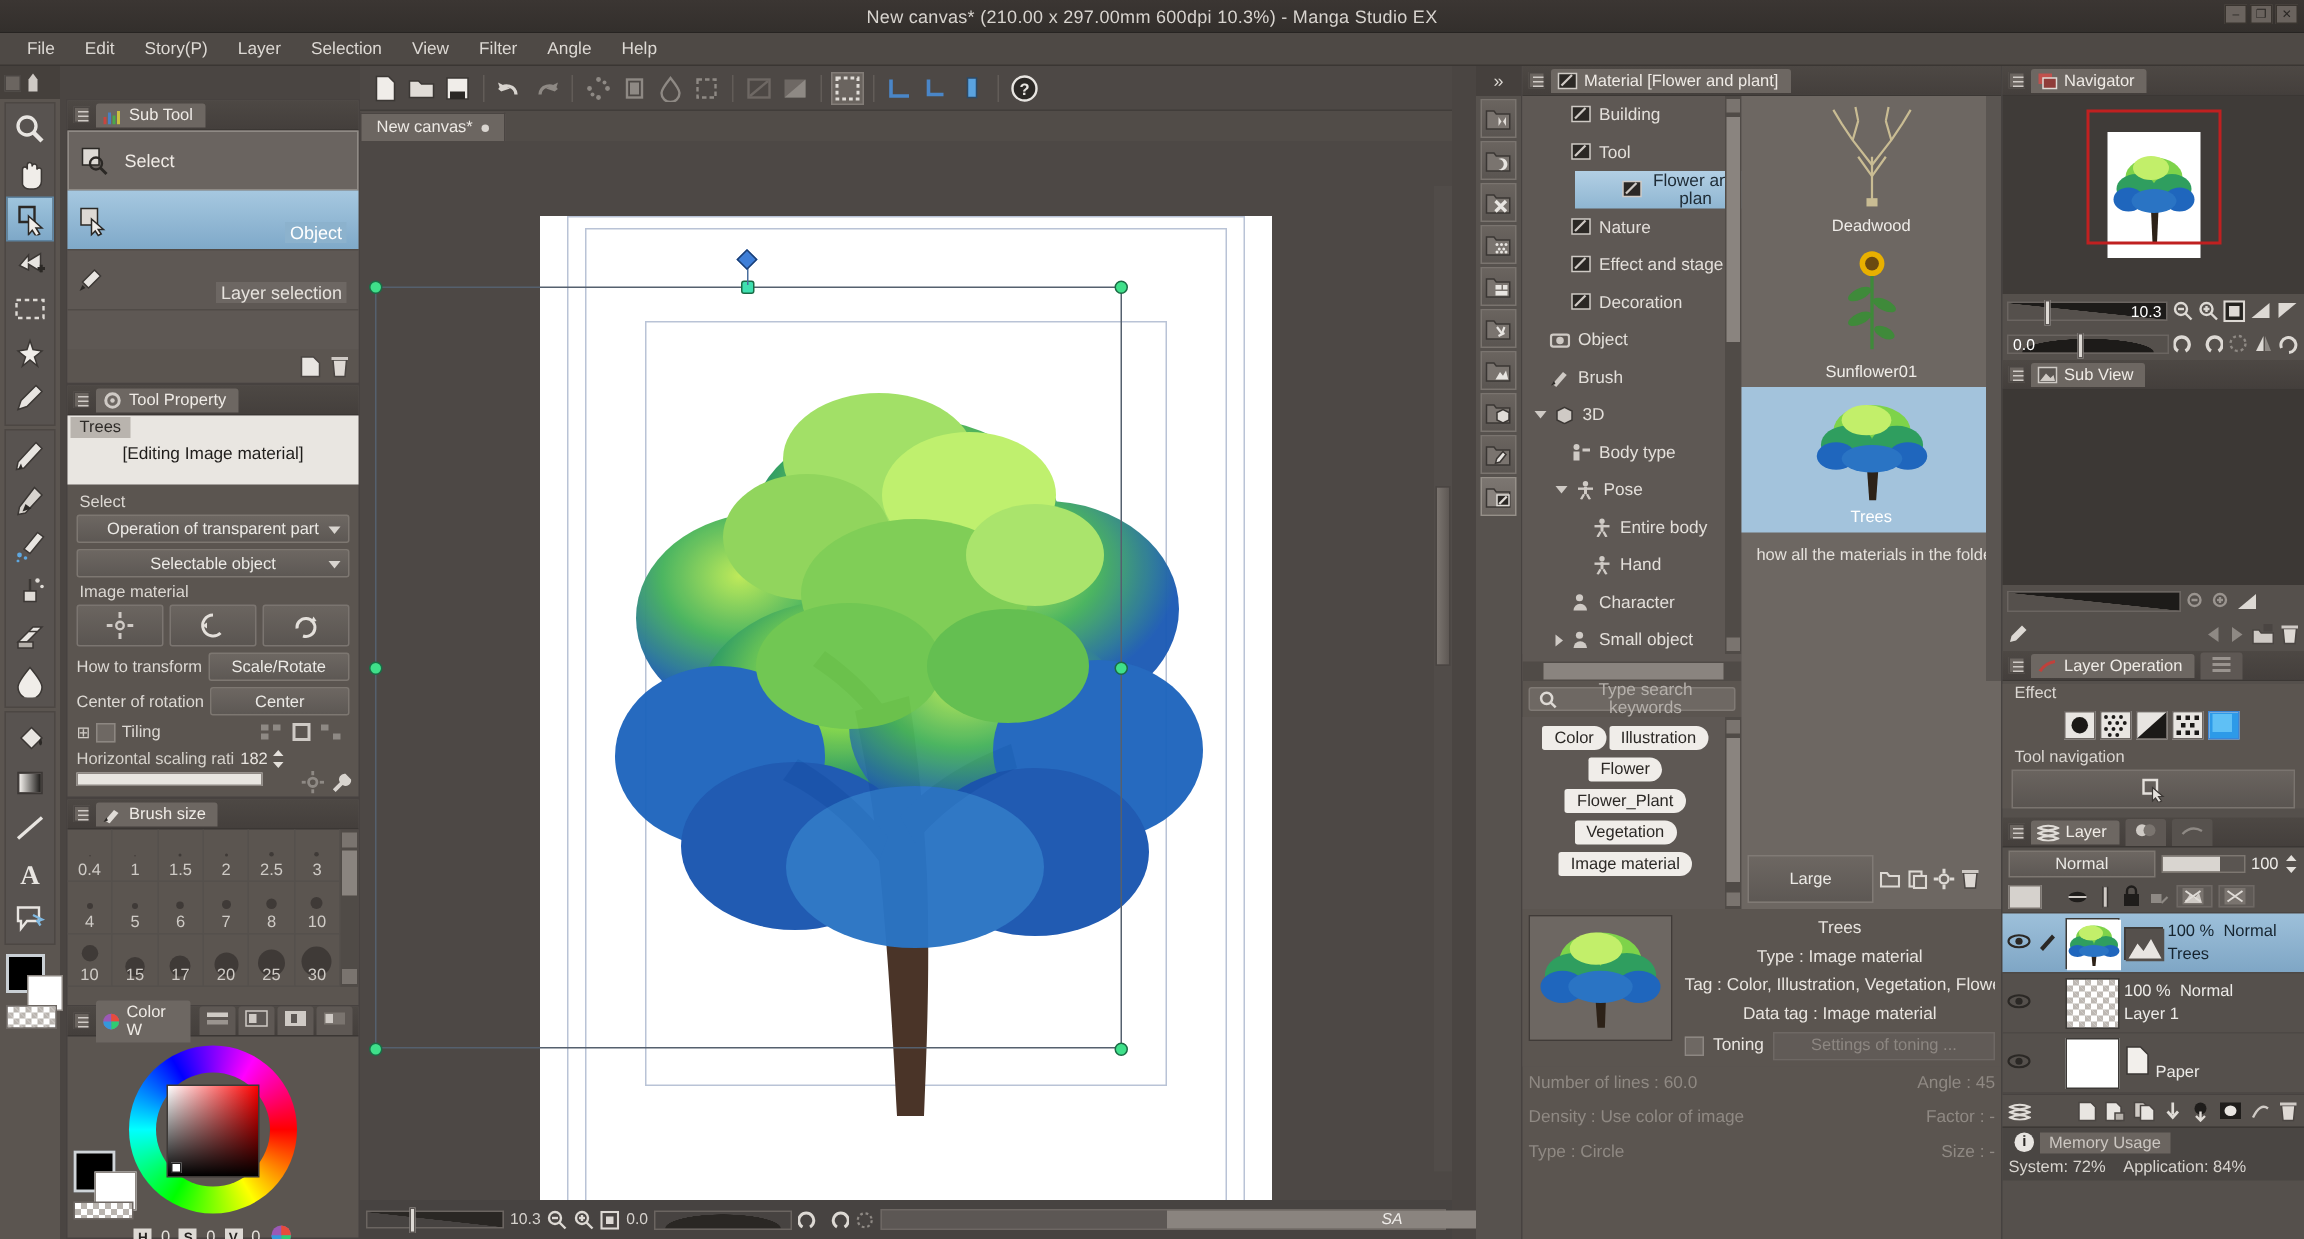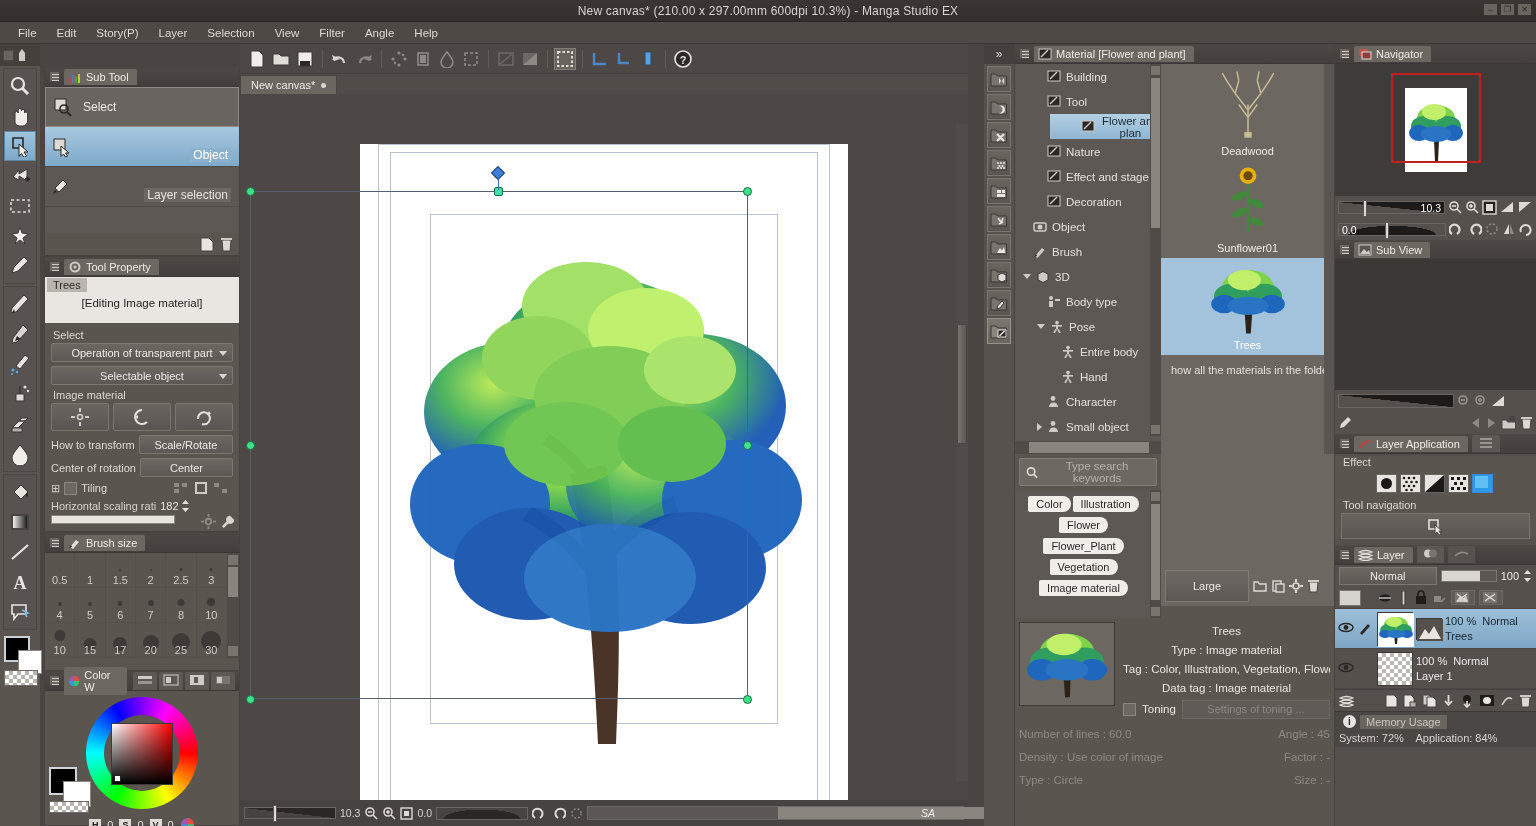--- a/index.html
+++ b/index.html
@@ -164,21 +164,21 @@
   .titem2 .ic { width:14px; height:13px; flex:none; display:flex; align-items:center; justify-content:center;}
   .tri { width:0;height:0;border-left:5px solid #cfcac5;border-top:4px solid transparent;
     border-bottom:4px solid transparent; }
   .tri.down { border-left:4px solid transparent;border-right:4px solid transparent;
     border-top:5px solid #cfcac5; border-bottom:none;}
   .thcell { position:relative; height:97px; display:flex; flex-direction:column;
     align-items:center; justify-content:flex-end; }
   .thcell.sel { background:#a3c3dc; }
   .thcell .cap { font-size:11px; color:#efece8; padding-bottom:4px; }
   .thcell.sel .cap { color:#ffffff; }
-  .searchbox { height:28px; background:#6e6863; border:1px solid #807a75; border-radius:2px;
+  .searchbox { height:16px; background:#6e6863; border:1px solid #807a75; border-radius:2px;
     display:flex; align-items:center; gap:6px; padding:0 6px; margin:4px; color:#b5b0ab; font-size:11.5px;}
   .tagarea { background:#5e5854; padding:4px 2px; }
   .tag { display:inline-block; background:#f0ede9; color:#2b2825; font-size:11px;
     padding:2px 8px; margin:2px 0 3px 2px; border-radius:2px 9px 9px 2px; }
   .minfo { background:#5b5550; padding:4px; display:flex; gap:8px; }
   .minfo .mth { width:96px; height:84px; background:#6e6863; border:1px solid #403b38; flex:none; }
   .minfo .lines div { font-size:11.5px; color:#e8e4df; line-height:19px; white-space:nowrap;
     overflow:hidden; }
   .tonerow { display:flex; align-items:center; gap:6px; margin-top:2px; }
   .chk { width:13px; height:13px; background:#6e6863; border:1px solid #8d8782; }
@@ -565,21 +565,21 @@
           <path d="M2 10 l6-7 l3 2 l-6 7 z" fill="#e0dcd7"></path>
             <path d="M1 11 l3-1 l-1-2 z" fill="#2b2825"></path>
           </svg>
         <span>Brush size</span>
       </div>
     </div>
     <div style="display:flex">
       <div class="bs-grid" id="bsgrid" style="flex:1">
           <div class="bs-cell">
             <span class="dot" style="width:1px;height:1px;bottom:16px"></span>
-            <span class="n">0.5</span>
+            <span class="n">0.4</span>
           </div>
           <div class="bs-cell">
             <span class="dot" style="width:1px;height:1px;bottom:16px"></span>
             <span class="n">1</span>
           </div>
           <div class="bs-cell">
             <span class="dot" style="width:2px;height:2px;bottom:16px"></span>
             <span class="n">1.5</span>
           </div>
           <div class="bs-cell">
@@ -1454,21 +1454,21 @@
           <rect x="1" y="1" width="11" height="2" fill="#cfcac5"></rect>
         </svg>
     </div>
 
     <div class="ptab">
       <div class="grip"></div>
       <div class="tabtitle">
         <svg width="14" height="12" viewBox="0 0 14 12">
           <path d="M1 9 Q5 3 12 2 L12 4 Q6 5 3 10 Z" fill="#c0413c"></path>
           </svg>
-        <span>Layer Application</span>
+        <span>Layer Operation</span>
       </div>
       <div style="background:#5e5854;padding:2px 7px;border-radius:2px 2px 0 0">
         <svg width="14" height="11" viewBox="0 0 14 11">
           <g fill="#9a948f">
               <rect x="1" y="1" width="12" height="2"></rect>
               <rect x="1" y="5" width="12" height="2"></rect>
           <rect x="1" y="9" width="12" height="2"></rect>
             </g>
           </svg>
       </div>
@@ -1638,20 +1638,34 @@
               <ellipse cx="8" cy="5.5" rx="7" ry="4" fill="none" stroke="#2b2825" stroke-width="1.4"></ellipse>
               <circle cx="8" cy="5.5" r="2.4" fill="#2b2825"></circle>
             </svg></span>
           <span style="width:16px"></span>
           <div class="th chk-bg"></div>
           <div class="meta">
             <div>100 %&nbsp;&nbsp;Normal</div>
             <div>Layer 1</div>
           </div>
         </div>
+        <div class="lrow">
+          <span class="eye"><svg width="16" height="11" viewBox="0 0 16 11">
+              <ellipse cx="8" cy="5.5" rx="7" ry="4" fill="none" stroke="#2b2825" stroke-width="1.4"></ellipse>
+              <circle cx="8" cy="5.5" r="2.4" fill="#2b2825"></circle>
+            </svg></span>
+          <span style="width:16px"></span>
+          <div class="th" style="background:#fff"></div>
+          <div><svg width="18" height="20" viewBox="0 0 18 20">
+              <path d="M2 1 h9 l5 5 v13 h-14 z" fill="#f2efeb" stroke="#3b3734"></path>
+            </svg></div>
+          <div class="meta">
+            <div style="padding-top:14px">Paper</div>
+          </div>
+        </div>
       </div>
     <div class="lyrfoot">
       <svg width="15" height="12" viewBox="0 0 15 12">
         <g fill="none" stroke="#e0dcd7" stroke-width="1.3">
           <path d="M1 3 Q7.5 0 14 3 Q7.5 6 1 3Z"></path>
             <path d="M1 6.5 Q7.5 3.5 14 6.5 Q7.5 9.5 1 6.5Z"></path>
           <path d="M1 10 Q7.5 7 14 10 Q7.5 13 1 10Z"></path>
           </g>
         </svg>
       <span style="flex:1"></span>

